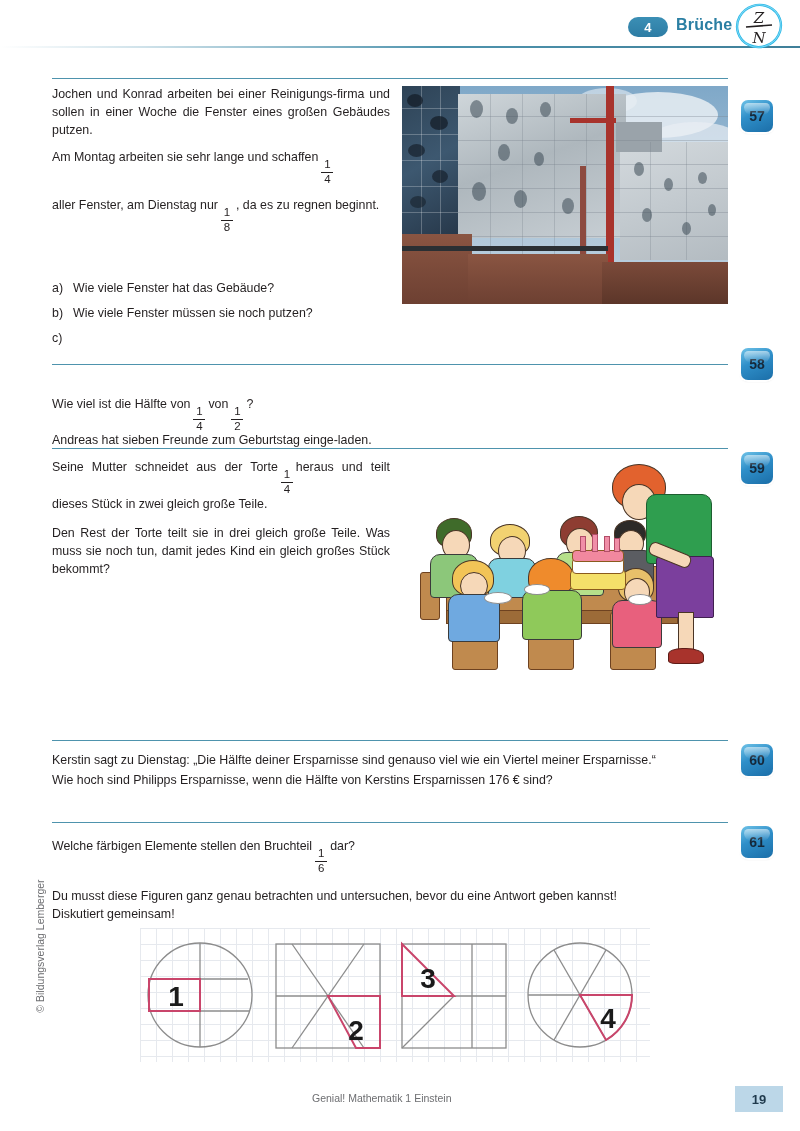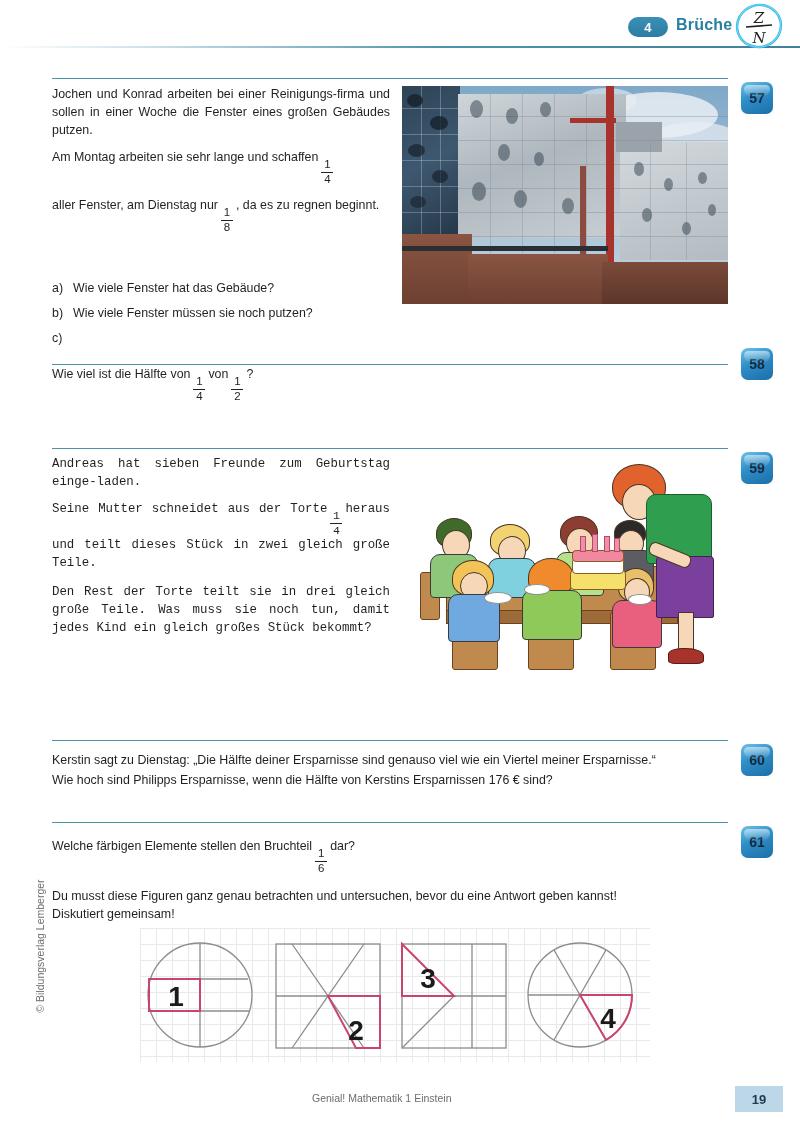--- a/index.html
+++ b/index.html
@@ -135,21 +135,21 @@
         <text x="26" y="21" font-family="DejaVu Serif, serif" font-style="italic" font-size="15" fill="#231f20" text-anchor="middle">Z</text>
         <line x1="13" y1="25" x2="39" y2="23" stroke="#231f20" stroke-width="1.6"></line>
         <text x="26" y="41" font-family="DejaVu Serif, serif" font-style="italic" font-size="15" fill="#231f20" text-anchor="middle">N</text>
       </svg>
     </div>
   </div>
 
   <div class="copyright">© Bildungsverlag Lemberger</div>
 
   <div class="divider" style="top:78px;"></div>
-  <div class="ex-badge" style="left:741px;top:82px;">57</div>
+  <div class="ex-badge" style="left:741px;top:100px;">57</div>
 
   <div class="body-text just" style="left:52px;top:86px;width:338px;">
     <p class="para">Jochen und Konrad arbeiten bei einer Reinigungs-firma und sollen in einer Woche die Fenster eines großen Gebäudes putzen.</p>
     <p class="para" style="margin-bottom:11px;">
       <span>Am Montag arbeiten sie sehr lange und schaffen</span><span class="frac">
           <span class="num">1</span>
           <span class="bar"></span>
           <span class="den">4</span>
         </span>
     </p>
@@ -234,36 +234,36 @@
     <div class="crane" style="left:168px;top:32px;width:46px;height:5px;"></div>
 
     <div class="brick" style="left:0;top:148px;width:70px;height:70px;"></div>
     <div class="brick" style="left:66px;top:168px;width:140px;height:50px;"></div>
     <div class="brick" style="left:200px;top:176px;width:126px;height:42px;background:linear-gradient(180deg,#7b4a3a,#5c3629);"></div>
     <div class="winrow" style="left:0;top:160px;width:206px;height:5px;background:#2a2f33;"></div>
   </div>
 
   <div class="divider" style="top:364px;"></div>
   <div class="ex-badge" style="left:741px;top:348px;">58</div>
-  <div class="body-text" style="left:52px;top:366px;width:400px;">
+  <div class="body-text" style="left:52px;top:396px;width:400px;">
     <span>Wie viel ist die Hälfte von</span><span class="frac">
         <span class="num">1</span>
         <span class="bar"></span>
         <span class="den">4</span>
       </span><span>von</span><span class="frac">
         <span class="num">1</span>
         <span class="bar"></span>
         <span class="den">2</span>
       </span><span>?</span>
   </div>
 
   <div class="divider" style="top:448px;"></div>
   <div class="ex-badge" style="left:741px;top:452px;">59</div>
 
-  <div class="body-text just" style="left:52px;top:456px;width:338px;font-family:Liberation Mono, monospace;">
+  <div class="body-text just" style="left:52px;top:432px;width:338px;">
     <p class="para">Andreas hat sieben Freunde zum Geburtstag einge-laden.</p>
     <p class="para" style="margin-bottom:11px;">
       <span>Seine Mutter schneidet aus der Torte</span><span class="frac">
           <span class="num">1</span>
           <span class="bar"></span>
           <span class="den">4</span>
         </span><span>heraus und teilt dieses Stück in zwei gleich große Teile.</span>
     </p>
     <p class="para">Den Rest der Torte teilt sie in drei gleich große Teile. Was muss sie noch tun, damit jedes Kind ein gleich großes Stück bekommt?</p>
   </div>

